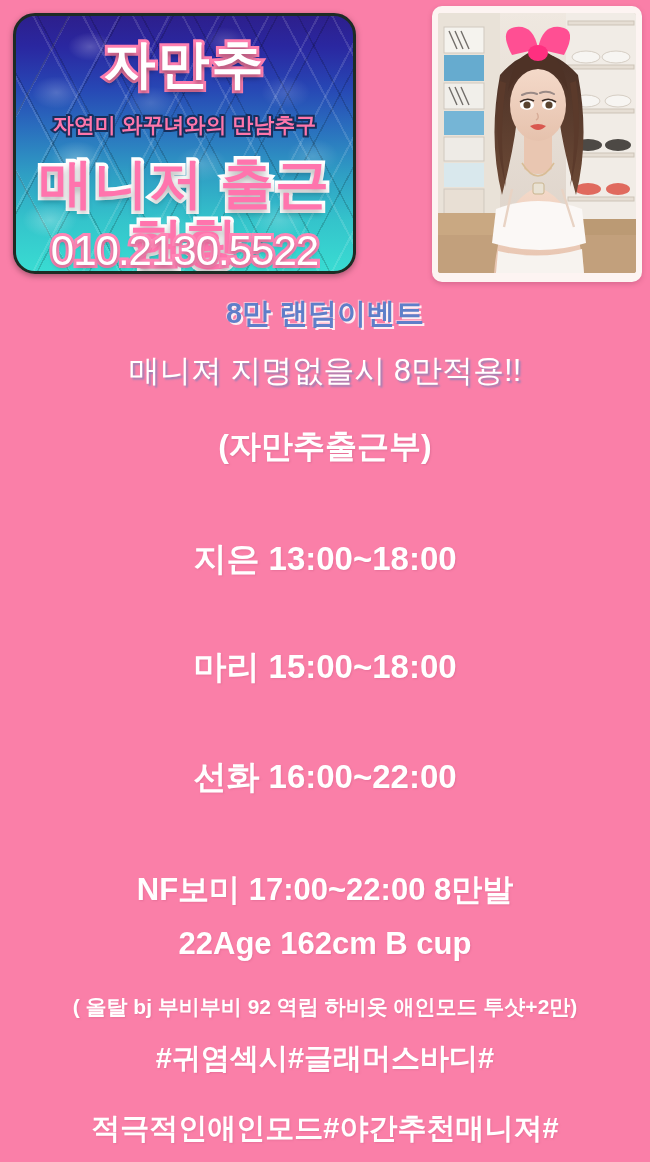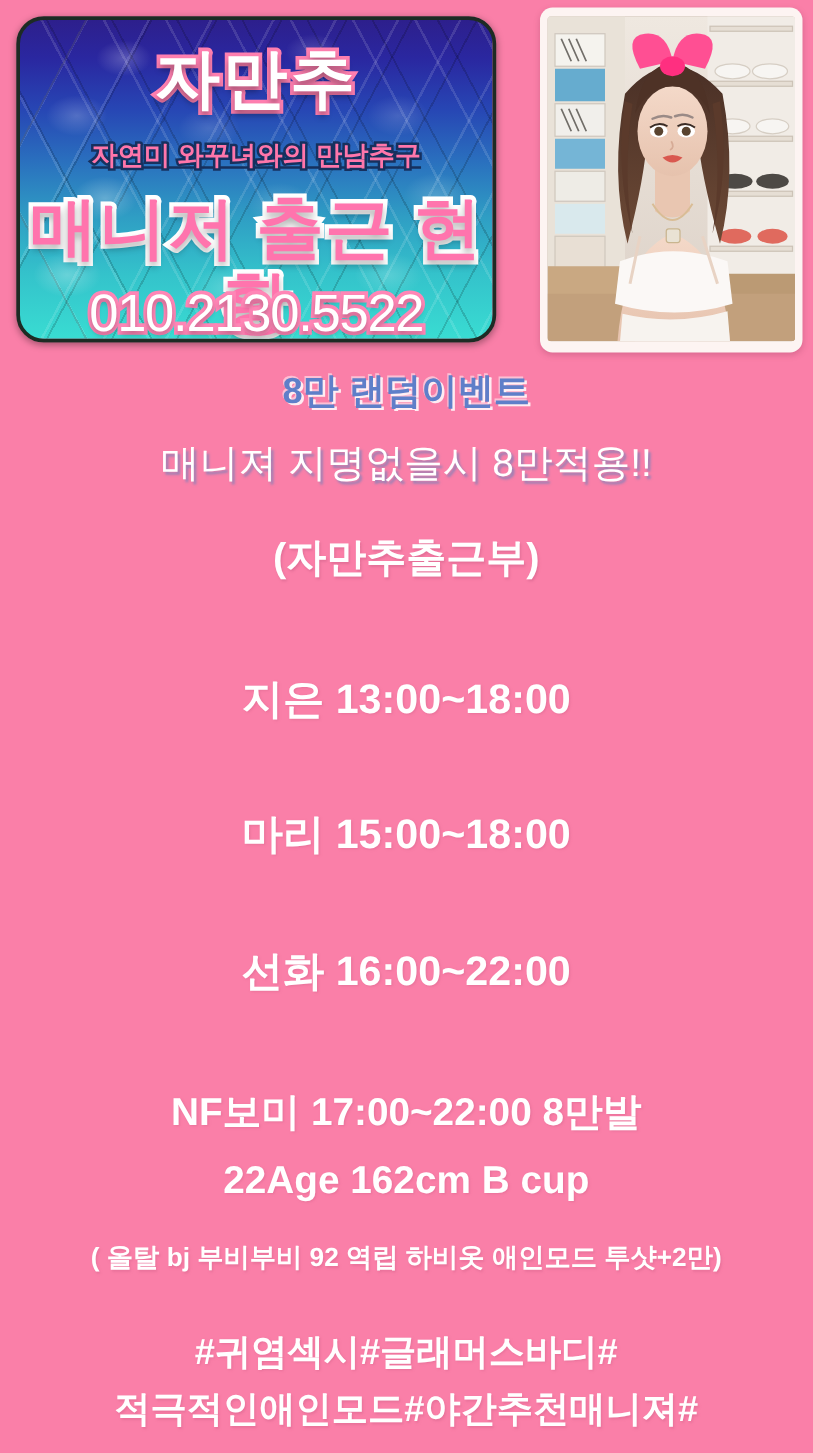--- a/index.html
+++ b/index.html
@@ -10,21 +10,21 @@
     overflow:hidden;position:relative;
   }
 
   
   .header{
     position:absolute;left:0;top:0;width:650px;height:290px;
   }
 
   
   .banner{
-    position:absolute;left:13px;top:13px;width:384px;height:261px;
+    position:absolute;left:13px;top:13px;width:343px;height:261px;
     border-radius:22px;
     border:3px solid #1d2b24;
     box-sizing:border-box;
     overflow:hidden;
     background:
       linear-gradient(180deg,
         #2d1f8c 0%,
         #2a27a0 12%,
         #2746b4 28%,
         #2a6fbe 44%,
@@ -63,21 +63,20 @@
     -webkit-text-stroke:6px #ff7fb0;
     paint-order:stroke fill;
     text-shadow:0 4px 5px rgba(0,0,0,.35);
   }
   .b-sub{
     position:absolute;left:0;right:0;top:98px;
     font-size:21px;font-weight:bold;line-height:1;
     color:#ff76ab;letter-spacing:0px;
     -webkit-text-stroke:4px #16305e;
     paint-order:stroke fill;
-    text-decoration:underline;
   }
   .b-main{
     position:absolute;left:0;right:0;top:138px;
     font-size:54px;font-weight:bold;line-height:1.1;
     color:#ff74ad;letter-spacing:1px;
     -webkit-text-stroke:7px #ffffff;
     paint-order:stroke fill;
     text-shadow:0 4px 6px rgba(0,0,0,.3);
   }
   .b-phone{
@@ -133,21 +132,20 @@
     top:928px;font-size:31px;font-weight:bold;color:#ffffff;
     text-shadow:1px 1px 2px rgba(200,90,130,.35);
   }
   .l-opt{
     top:996px;font-size:21px;font-weight:bold;color:#ffffff;
     text-shadow:1px 1px 2px rgba(200,90,130,.35);
   }
   .l-tag1{
     top:1044px;font-size:29px;font-weight:bold;color:#ffffff;
     text-shadow:1px 1px 2px rgba(200,90,130,.35);
-    margin-top:24px;
   }
   .l-tag2{
     top:1098px;font-size:29px;font-weight:bold;color:#ffffff;
     text-shadow:1px 1px 2px rgba(200,90,130,.35);
     margin-top:16px;
   }
 </style>
 </head>
 <body>
 

